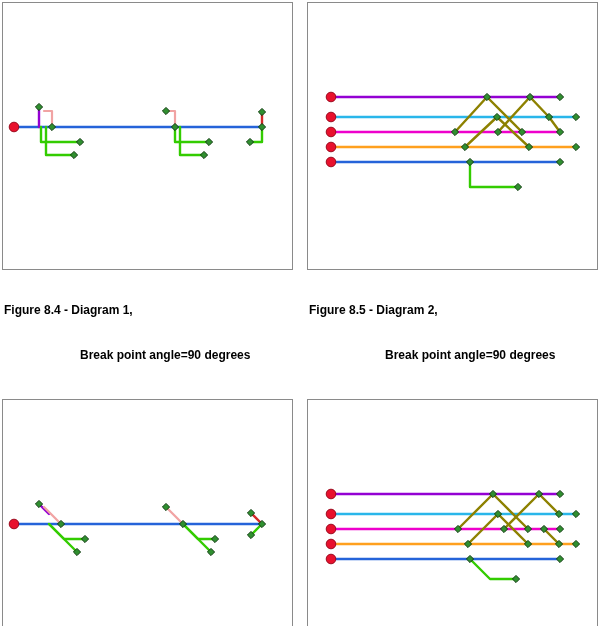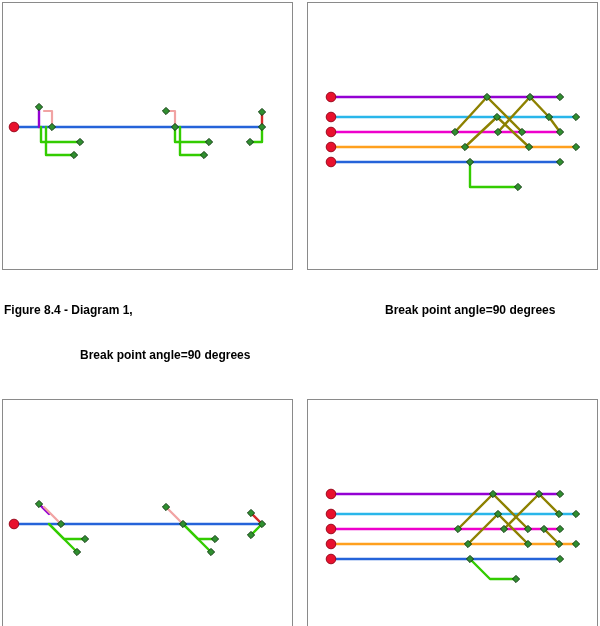--- a/index.html
+++ b/index.html
@@ -107,20 +107,21 @@
           <path d="M 158.4 159 L 162 155.4 L 165.6 159 L 162 162.6 Z" fill="#2f8f2f" stroke="#103c10" stroke-width="1"></path>
           <path d="M 206.4 184 L 210 180.4 L 213.6 184 L 210 187.6 Z" fill="#2f8f2f" stroke="#103c10" stroke-width="1"></path>
           <circle cx="23" cy="94" r="4.8" fill="#e8112d" stroke="#9b0a1e" stroke-width="1"></circle>
           <circle cx="23" cy="114" r="4.8" fill="#e8112d" stroke="#9b0a1e" stroke-width="1"></circle>
           <circle cx="23" cy="129" r="4.8" fill="#e8112d" stroke="#9b0a1e" stroke-width="1"></circle>
           <circle cx="23" cy="144" r="4.8" fill="#e8112d" stroke="#9b0a1e" stroke-width="1"></circle>
           <circle cx="23" cy="159" r="4.8" fill="#e8112d" stroke="#9b0a1e" stroke-width="1"></circle>
         </svg>
     </div>
     <div class="caption">
+      <div class="cap1">Figure 8.5 - Diagram 2,</div>
       <div class="cap2">Break point angle=90 degrees</div>
     </div>
   </div>
 
   <div class="cell">
     <div class="panel">
       <svg width="289" height="266" viewBox="0 0 289 266">
           <polyline points="11,124 259,124" fill="none" stroke="#2563d9" stroke-width="2.6" stroke-linecap="round" stroke-linejoin="round"></polyline>
           <polyline points="36,104 46,114" fill="none" stroke="#9400d3" stroke-width="2.4" stroke-linecap="round" stroke-linejoin="round"></polyline>
           <polyline points="41,107 58,124" fill="none" stroke="#f1a3a3" stroke-width="2.2" stroke-linecap="round" stroke-linejoin="round"></polyline>

